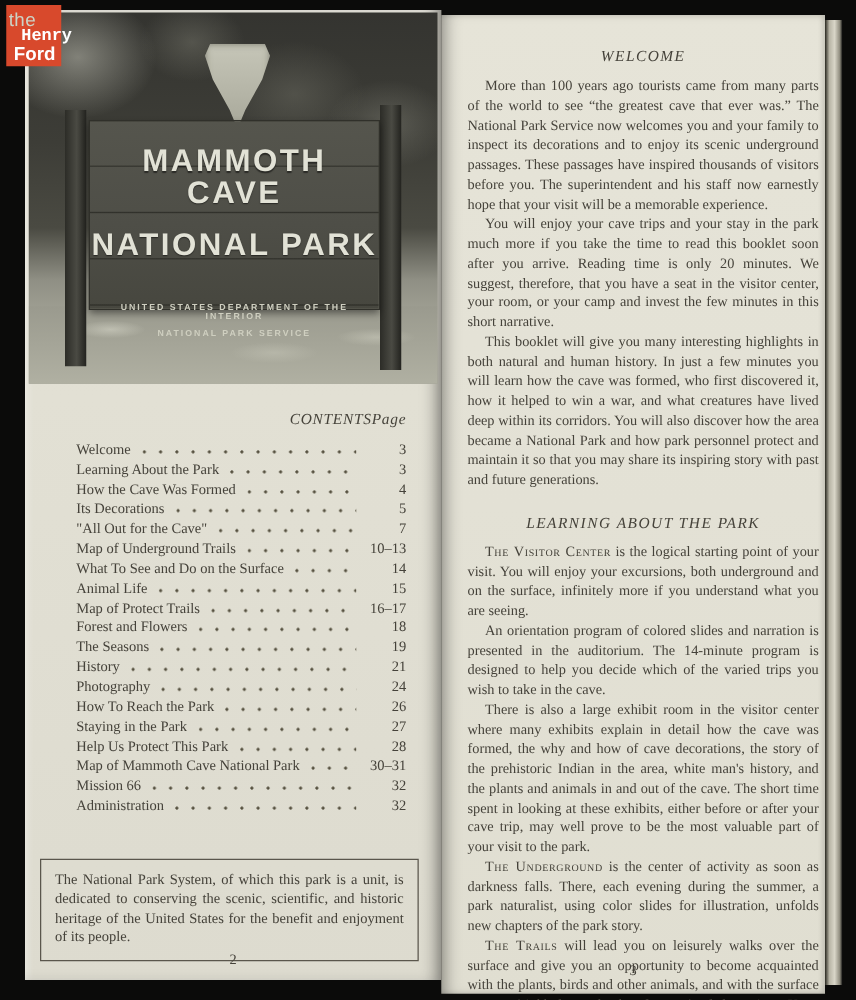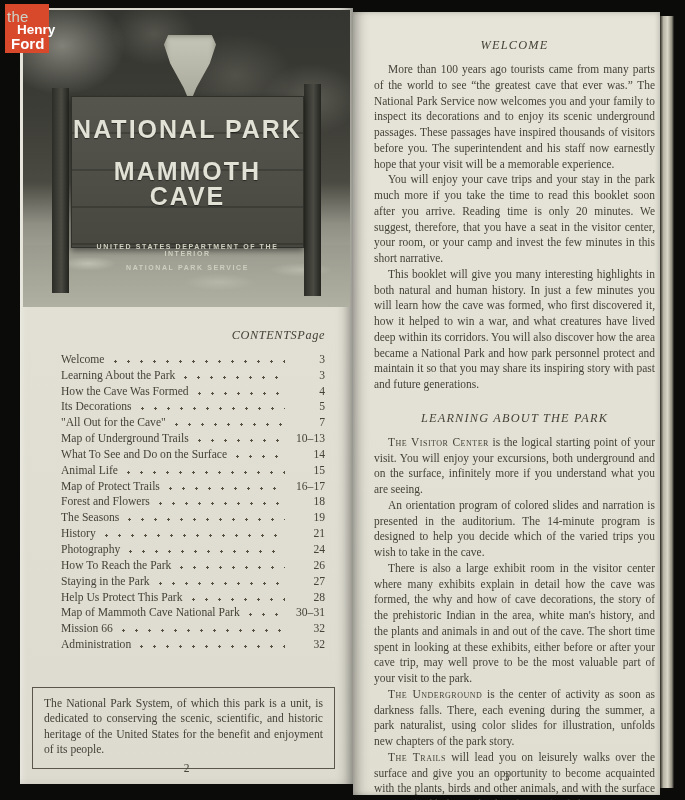--- a/index.html
+++ b/index.html
@@ -7,21 +7,21 @@
     width:685px;height:800px;position:relative;overflow:hidden;
     background:#0b0b0a;
     font-family:"Liberation Serif","DejaVu Serif",serif;
     color:#45423a;
   }
   
   .logo{position:absolute;left:0px;top:0px;width:56px;height:60px;z-index:9;}
   .logo-box{position:absolute;left:5px;top:4px;width:44px;height:49px;background:#d8492c;}
   .logo-the{position:absolute;left:7px;top:8px;font-family:"Liberation Sans",sans-serif;
             font-size:15px;color:#ccd3c6;letter-spacing:.3px;}
-  .logo-henry{position:absolute;left:17px;top:22px;font-family:Liberation Sans, sans-serif;
+  .logo-henry{position:absolute;left:17px;top:22px;font-family:Liberation Mono, monospace;
             font-weight:bold;font-size:13.5px;color:#ffffff;}
   .logo-ford{position:absolute;left:11px;top:35px;font-family:"Liberation Sans",sans-serif;
             font-weight:bold;font-size:15px;color:#ffffff;}
   
   .page{position:absolute;background:#e0ded2;}
   .page-left{
     left:20px;top:8px;width:333px;height:776px;
     box-shadow:inset -10px 0 14px -8px rgba(0,0,0,.55), inset 2px 2px 6px rgba(255,255,255,.4);
     background:linear-gradient(180deg,#dedcd0 0%,#e2e0d4 40%,#dddbcf 100%);
   }
@@ -126,22 +126,22 @@
   <span class="logo-ford">Ford</span>
 </div>
 
 <div class="page page-left">
   <div class="photo">
     <div class="grass"></div>
     <div class="post post-left"></div>
     <div class="post post-right"></div>
     <div class="arrowhead"></div>
     <div class="sign-board">
+      <div class="sign-title">MAMMOTH CAVE</div>
       <div class="sign-title">NATIONAL PARK</div>
-      <div class="sign-title">MAMMOTH CAVE</div>
       <div class="sign-sub first">UNITED STATES DEPARTMENT OF THE INTERIOR</div>
       <div class="sign-sub">NATIONAL PARK SERVICE</div>
     </div>
   </div>
 
   <div class="toc">
     <div class="toc-head">
       <span>CONTENTS</span>
       <span>Page</span>
     </div>

